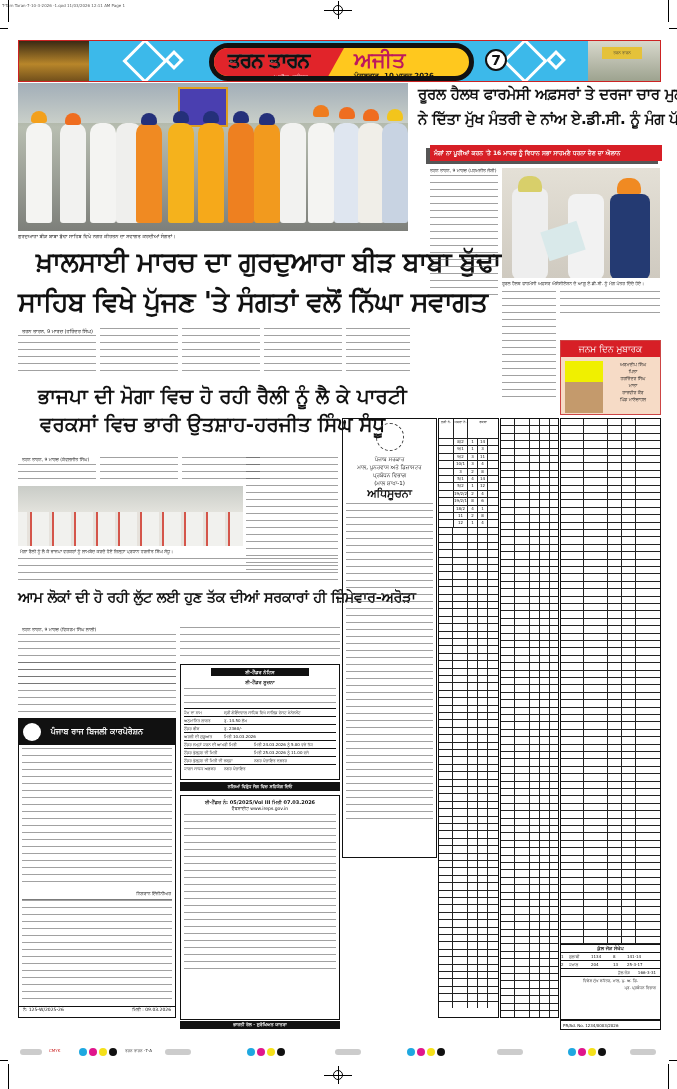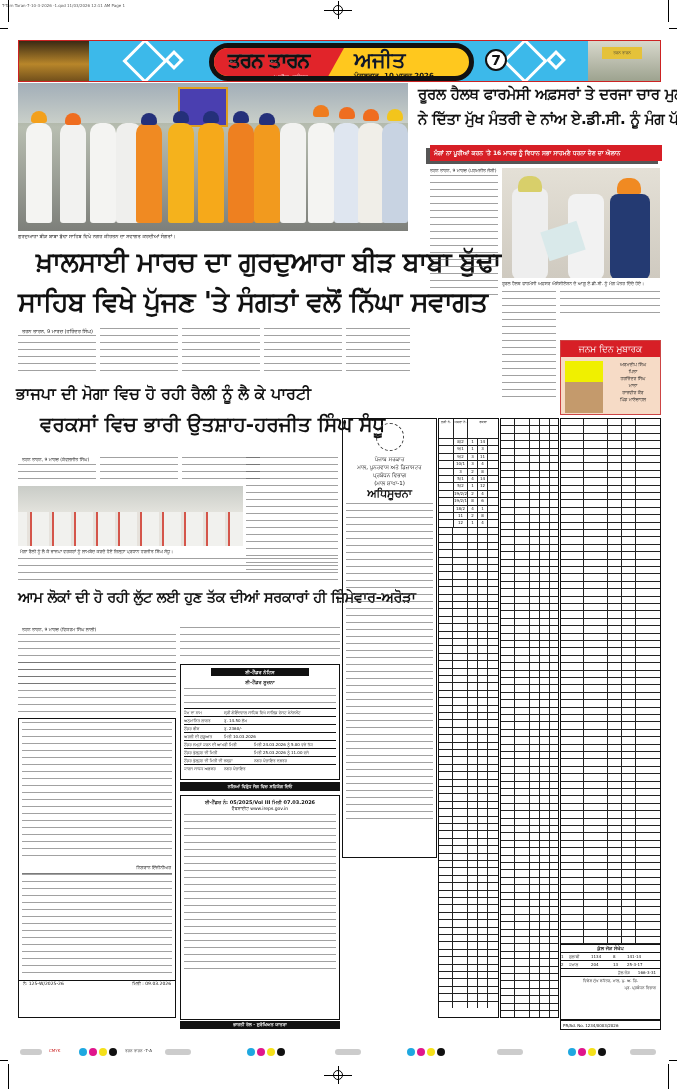--- a/index.html
+++ b/index.html
@@ -13,21 +13,21 @@
   
   .mast{left:18px;top:40px;width:643px;height:42px;border:1px solid #c22;overflow:hidden;background:#fff}
   .mast .sky{position:absolute;left:70px;top:0;width:500px;height:42px;background:#3cb9ea}
   .mast .diam{position:absolute;top:4px;width:32px;height:32px;border:3px solid #fff;transform:rotate(45deg);background:transparent}
   .mast .temple{position:absolute;left:0;top:0;width:70px;height:42px;background:linear-gradient(180deg,#3a2a14,#b8862a 55%,#6a4a1a)}
   .mast .gate{position:absolute;right:0;top:0;width:72px;height:42px;background:linear-gradient(180deg,#d8d8cc,#9aa08c)}
   .mast .gate .sign{position:absolute;left:14px;top:6px;width:40px;height:12px;background:#e5c23a;font-size:4px;color:#333;text-align:center;line-height:12px}
   .pill{position:absolute;left:190px;top:2px;width:265px;height:38px;border-radius:19px;border:5px solid #111;overflow:hidden;background:#ffc81e}
   .pill .red{position:absolute;left:0;top:0;width:130px;height:100%;background:#e1242a;clip-path:polygon(0 0,100% 0,88% 100%,0 100%)}
   .pill .t1{position:absolute;left:14px;top:0;font-size:20px;font-weight:bold;color:#fff;letter-spacing:-1px;-webkit-text-stroke:0.6px #111}
-  .pill .t2{position:absolute;left:140px;top:0;font-size:21px;font-weight:bold;color:#0f172a}
+  .pill .t2{position:absolute;left:140px;top:0;font-size:21px;font-weight:bold;color:#be185d}
   .pill .sub1{position:absolute;left:60px;top:25px;font-size:6px;color:#fff}
   .pill .sub2{position:absolute;left:140px;top:24px;font-size:7px;color:#111;font-weight:bold}
   .pagenum{position:absolute;left:466px;top:8px;width:22px;height:22px;border:2px solid #111;border-radius:50%;background:#fff;font-size:14px;font-weight:bold;text-align:center;line-height:19px}
   
   .photo{overflow:hidden}
   .ph-main{left:18px;top:83px;width:390px;height:148px;background:linear-gradient(180deg,#8e9a86 0%,#b7bdb0 30%,#9fa39a 60%,#7d7f7a 100%)}
   .person{position:absolute;bottom:8px;width:26px;height:100px;border-radius:10px 10px 3px 3px}
   .turban{position:absolute;width:16px;height:12px;border-radius:8px 8px 3px 3px}
   .cap{font-size:5px;color:#222;white-space:nowrap}
   .headline{font-weight:bold;white-space:nowrap;color:#111}
@@ -146,21 +146,21 @@
   <div class="info">
     <div>ਅਰਮਦੀਪ ਸਿੰਘ</div>
     <div>ਪਿਤਾ</div>
     <div>ਹਰਜਿੰਦਰ ਸਿੰਘ</div>
     <div>ਮਾਤਾ</div>
     <div>ਰਾਜਵੀਰ ਕੌਰ</div>
     <div>ਪਿੰਡ ਮਾਣੋਚਾਹਲ</div>
   </div>
 </div>
 
-<div class="abs headline" style="left:16px;top:384px;font-size:16px">ਭਾਜਪਾ ਦੀ ਮੋਗਾ ਵਿਚ ਹੋ ਰਹੀ ਰੈਲੀ ਨੂੰ ਲੈ ਕੇ ਪਾਰਟੀ</div>
+<div class="abs headline" style="left:38px;top:384px;font-size:20px">ਭਾਜਪਾ ਦੀ ਮੋਗਾ ਵਿਚ ਹੋ ਰਹੀ ਰੈਲੀ ਨੂੰ ਲੈ ਕੇ ਪਾਰਟੀ</div>
 <div class="abs headline" style="left:40px;top:412px;font-size:20px">ਵਰਕਸਾਂ ਵਿਚ ਭਾਰੀ ਉਤਸ਼ਾਹ-ਹਰਜੀਤ ਸਿੰਘ ਸੰਧੂ</div>
 <div class="abs cap" style="left:22px;top:457px;font-size:4.5px">ਤਰਨ ਤਾਰਨ, 9 ਮਾਰਚ (ਕੰਵਲਜੀਤ ਸਿੰਘ)</div>
 <div class="abs lines" style="left:18px;top:464px;width:78px;height:20px"></div>
 <div class="abs lines" style="left:100px;top:457px;width:78px;height:27px"></div>
 <div class="abs lines" style="left:182px;top:457px;width:78px;height:27px"></div>
 <div class="abs photo" style="left:18px;top:486px;width:225px;height:60px;background:linear-gradient(180deg,#c9ccc7,#e7e6e0 50%,#b9b7af)">
   <div style="position:absolute;left:0;bottom:0;width:100%;height:34px;background:repeating-linear-gradient(90deg,#f1f1ee 0 9px,#e6e2dc 9px 12px,#d4554a 12px 14px,#f1f1ee 14px 22px)"></div>
 </div>
 <div class="abs cap" style="left:20px;top:549px;font-size:4.5px">ਮੋਗਾ ਰੈਲੀ ਨੂੰ ਲੈ ਕੇ ਭਾਜਪਾ ਵਰਕਰਾਂ ਨੂੰ ਲਾਮਬੰਦ ਕਰਦੇ ਹੋਏ ਜ਼ਿਲ੍ਹਾ ਪ੍ਰਧਾਨ ਹਰਜੀਤ ਸਿੰਘ ਸੰਧੂ।</div>
 <div class="abs lines" style="left:246px;top:457px;width:92px;height:116px"></div>
@@ -207,20 +207,24 @@
       </div>
     <div style="display:flex;border-top:1px solid #111">
         <span style="width:40px">ਕਾਰਜ ਸਾਧਕ ਅਫ਼ਸਰ</span>
         <span>ਨਗਰ ਪੰਚਾਇਤ</span>
       </div>
   </div>
 </div>
 <div class="abs darkbar" style="left:180px;top:782px;width:160px;height:9px;font-size:4.5px;line-height:9px">ਨਸ਼ਿਆਂ ਵਿਰੁੱਧ ਜੰਗ ਵਿਚ ਸਹਿਯੋਗ ਦਿਓ</div>
 
 <div class="abs box" style="left:18px;top:718px;width:158px;height:300px">
+  <div class="darkbar" style="height:26px;font-size:8px;line-height:26px;position:relative">
+    <span style="position:absolute;left:4px;top:4px;width:18px;height:18px;border-radius:50%;background:#fff"></span>
+    <span>ਪੰਜਾਬ ਰਾਜ ਬਿਜਲੀ ਕਾਰਪੋਰੇਸ਼ਨ</span>
+  </div>
   <div class="lines" style="margin:3px 3px;height:140px"></div>
   <div style="text-align:right;font-size:4.5px;margin-right:4px">ਨਿਗਰਾਨ ਇੰਜੀਨੀਅਰ</div>
   <div class="lines" style="margin:3px 3px;height:104px;border-top:1px solid #111"></div>
   <div style="display:flex;justify-content:space-between;font-size:4.5px;padding:0 4px;border-top:1px solid #111">
     <span>ਨੰ: 125-W/2025-26</span>
     <span>ਮਿਤੀ : 09.03.2026</span>
   </div>
 </div>
 
 <div class="abs box" style="left:180px;top:795px;width:160px;height:225px">

